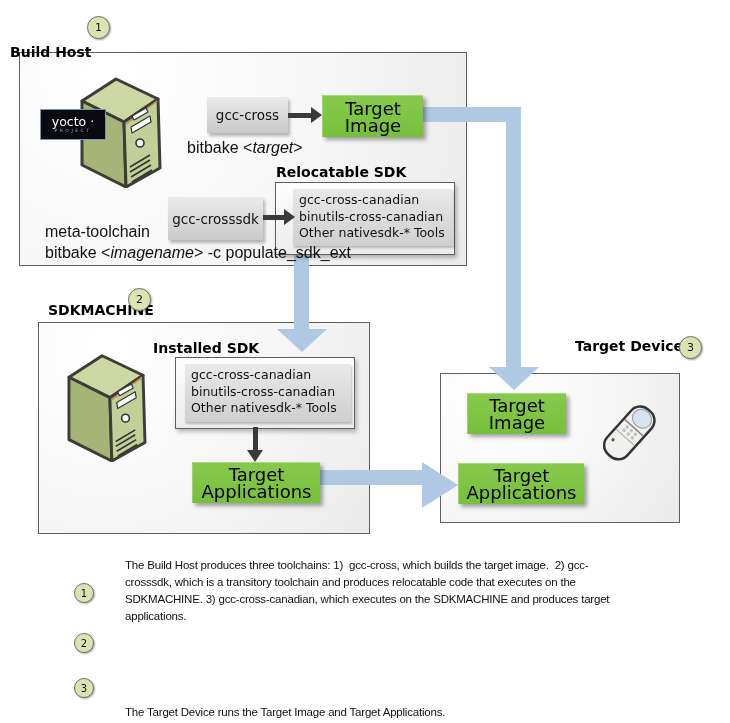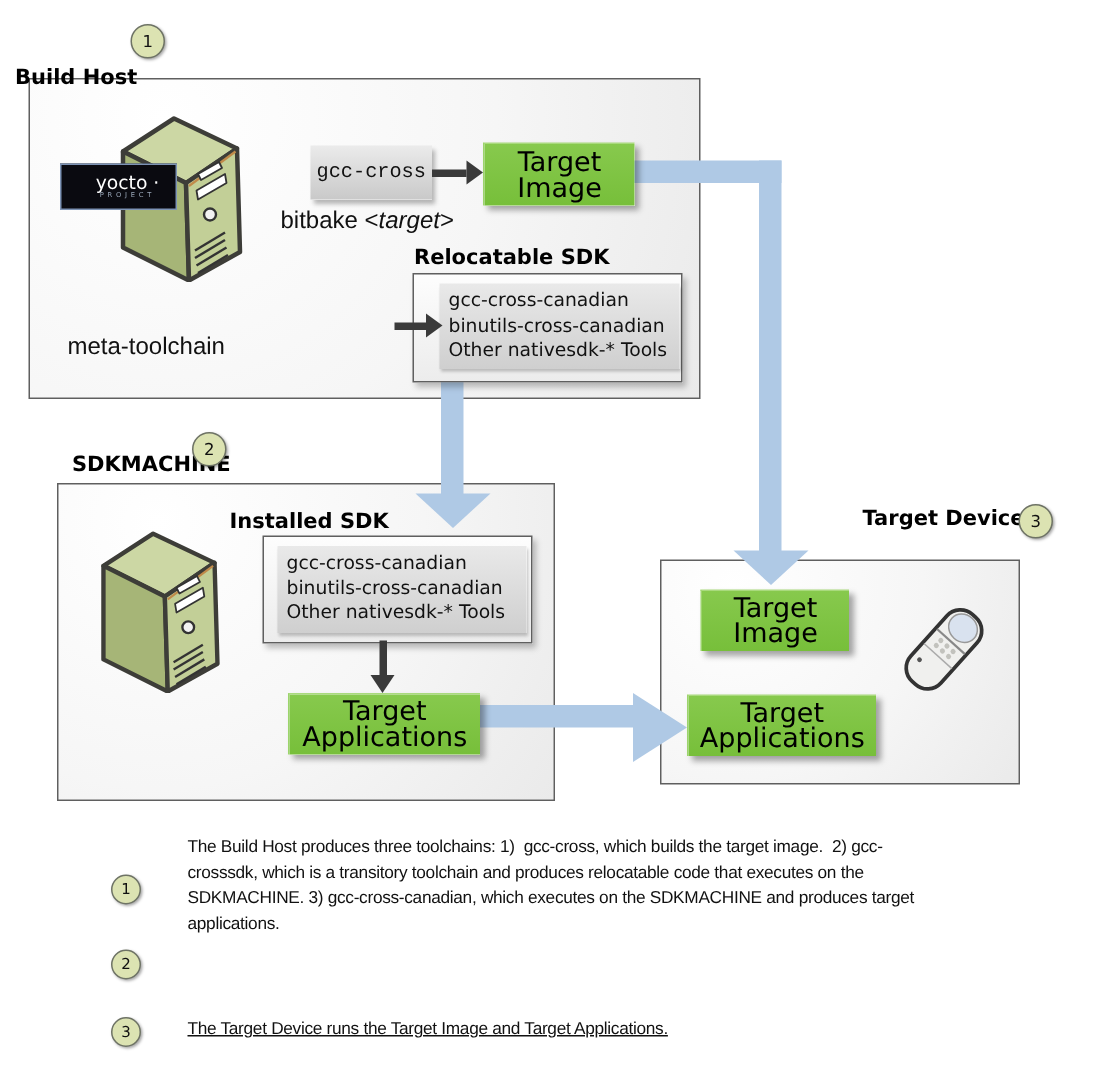--- a/index.html
+++ b/index.html
@@ -60,21 +60,21 @@
   .kshaft-h{position:absolute;height:5px;background:#3a3a3a;z-index:3;}
   .khead-right{position:absolute;width:0;height:0;z-index:3;
     border-top:8px solid transparent;border-bottom:8px solid transparent;border-left:11px solid #3a3a3a;}
   .kshaft-v{position:absolute;width:5px;background:#3a3a3a;z-index:3;}
   .khead-down{position:absolute;width:0;height:0;z-index:3;
     border-left:8px solid transparent;border-right:8px solid transparent;border-top:12px solid #3a3a3a;}
   
   .yocto{
     position:absolute;left:40px;top:109px;width:64px;height:29px;
     background:#0a0a10;border:1px solid #7d93b5;z-index:3;
-    display:flex;flex-direction:column;align-items:center;justify-content:center;padding-left:12px;
+    display:flex;flex-direction:column;align-items:center;justify-content:center;
   }
   .yocto .t{color:#fff;font-size:12.5px;line-height:13px;}
   .yocto .s{color:#9aa7b8;font-size:4.5px;letter-spacing:2.5px;line-height:6px;}
   
   .icon{position:absolute;z-index:3;}
   
   .note-badge{position:absolute;width:18px;height:18px;border-radius:50%;
     background:#dce3b2;border:1.5px solid #6e7365;box-shadow:1px 1px 2px rgba(0,0,0,0.35);
     display:flex;align-items:center;justify-content:center;font-size:10px;color:#111;z-index:3;}
   .note-text{position:absolute;left:125px;width:500px;
@@ -113,45 +113,49 @@
   <div class="bigbox" style="left:19px;top:52px;width:446px;height:212px;"></div>
 
   <svg class="icon" style="left:76px;top:70px;" width="88" height="118" viewBox="0 0 88 118">
     <use href="#tower-shape" xlink:href="#tower-shape"></use>
   </svg>
   <div class="yocto">
     <div class="t">yocto ·</div>
     <div class="s">PROJECT</div>
   </div>
 
-  <div class="graybox" style="left:207px;top:97px;width:81px;height:36px;font-family:Liberation Mono, monospace;">gcc-cross</div>
+  <div class="graybox" style="left:207px;top:97px;width:81px;height:36px;">gcc-cross</div>
 
   <div class="kshaft-h" style="left:288px;top:113px;width:23px;"></div>
   <div class="khead-right" style="left:311px;top:107px;"></div>
 
   <div class="greenbox" style="left:322px;top:95px;width:100px;height:41px;">
     <span>Target Image</span>
   </div>
 
   <div class="ann" style="left:187px;top:139px;">
     <span>bitbake &lt;</span><em>target</em><span>&gt;</span>
   </div>
 
   <div class="seclabel" style="left:276px;top:164px;">Relocatable SDK</div>
   <div class="sdkouter" style="left:275px;top:182px;width:178px;height:71px;"></div>
   <div class="sdkinner" style="left:293px;top:189px;width:148px;height:51px;">
     <div>gcc-cross-canadian</div>
     <div>binutils-cross-canadian</div>
     <div>Other nativesdk-* Tools</div>
   </div>
 
+  <div class="graybox" style="left:168px;top:197px;width:95px;height:43px;">gcc-crosssdk</div>
   <div class="kshaft-h" style="left:263px;top:215px;width:21px;"></div>
   <div class="khead-right" style="left:284px;top:209px;"></div>
 
   <div class="ann" style="left:45px;top:223px;">meta-toolchain</div>
+  <div class="ann" style="left:45px;top:244px;">
+    <span>bitbake &lt;</span><em>imagename</em><span>&gt; -c populate_sdk_ext</span>
+  </div>
 
   <div class="bluebar" style="left:415px;top:107px;width:106px;height:15px;"></div>
   <div class="bluebar" style="left:506px;top:107px;width:15px;height:261px;"></div>
   <div class="bluehead-down" style="left:489px;top:367px;"></div>
 
   <div class="bluebar" style="left:294px;top:248px;width:15px;height:82px;"></div>
   <div class="bluehead-down" style="left:277px;top:329px;"></div>
 
   <div class="badge" style="left:128px;top:288px;">2</div>
   <div class="seclabel" style="left:48px;top:302px;text-align:center;">SDKMACHINE</div>
@@ -210,15 +214,15 @@
       <circle cx="25" cy="50" r="1.6" fill="#555"></circle>
     </g>
   </svg>
 
   <div class="note-badge" style="left:74px;top:583px;">1</div>
   <div class="note-text" style="top:557px;">The Build Host produces three toolchains: 1)  gcc-cross, which builds the target image.  2) gcc-crosssdk, which is a transitory toolchain and produces relocatable code that executes on the SDKMACHINE. 3) gcc-cross-canadian, which executes on the SDKMACHINE and produces target applications.</div>
 
   <div class="note-badge" style="left:74px;top:633px;">2</div>
 
   <div class="note-badge" style="left:74px;top:678px;">3</div>
-  <div class="note-text" style="top:678px;text-decoration:underline;">The Target Device runs the Target Image and Target Applications.</div>
+  <div class="note-text" style="top:704px;">The Target Device runs the Target Image and Target Applications.</div>
 
 </div>
 
 </body></html>

